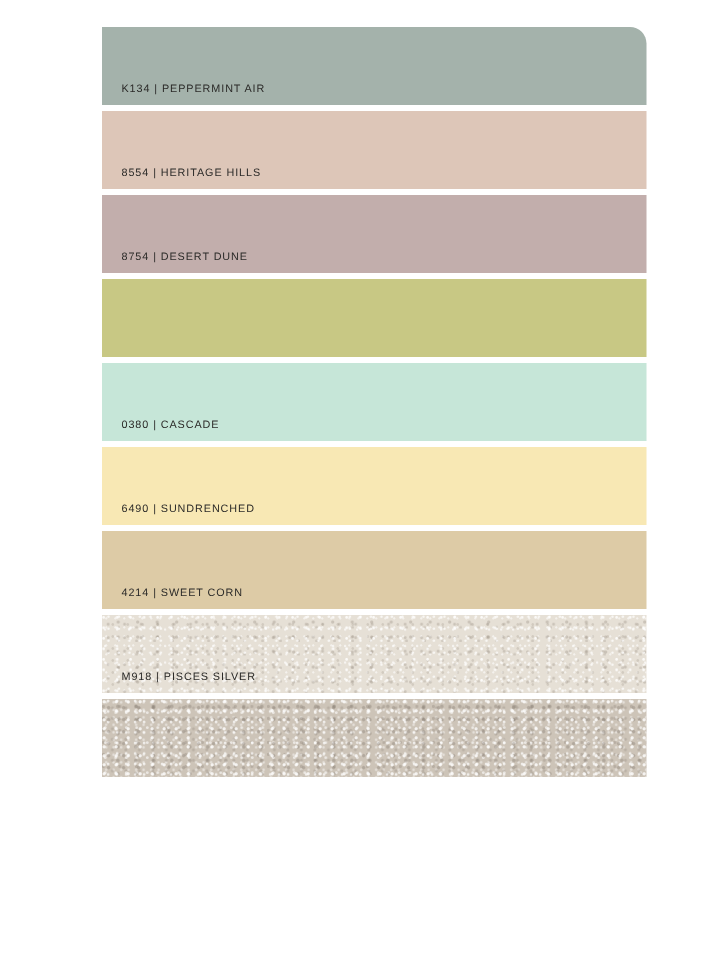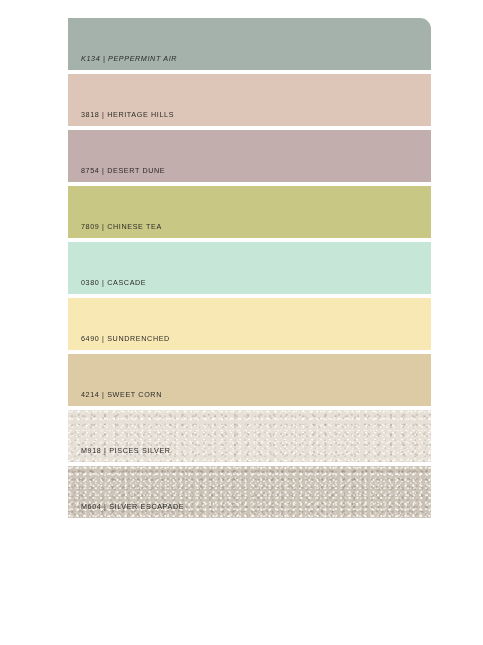--- a/index.html
+++ b/index.html
@@ -33,21 +33,20 @@
     flex: 0 0 auto;
     height: 52px;
     margin-bottom: 4px;
     display: flex;
     align-items: flex-end;
   }
   .swatch:last-child { margin-bottom: 0; }
 
   .swatch.first {
     border-top-right-radius: 11px;
-    font-style: italic;
   }
 
   .swatch-fill {
     position: absolute;
     inset: 0;
     border-top-right-radius: inherit;
   }
 
   .swatch.first .swatch-fill {
     border-top-right-radius: 11px;
@@ -98,31 +97,30 @@
 
   <div class="swatch first">
     <div class="swatch-fill" style="background-color: rgb(164, 178, 171);"></div>
     <div class="swatch-label">K134 | PEPPERMINT AIR</div>
   </div>
 
 
 
   <div class="swatch">
     <div class="swatch-fill" style="background-color: rgb(221, 198, 184);"></div>
-    <div class="swatch-label">3818 | HERITAGE HILLS</div>
+    <div class="swatch-label">8554 | HERITAGE HILLS</div>
   </div>
 
   <div class="swatch">
     <div class="swatch-fill" style="background-color: rgb(194, 174, 172);"></div>
     <div class="swatch-label">8754 | DESERT DUNE</div>
   </div>
 
   <div class="swatch">
     <div class="swatch-fill" style="background-color: rgb(200, 200, 132);"></div>
-    <div class="swatch-label">7809 | CHINESE TEA</div>
   </div>
 
   <div class="swatch">
     <div class="swatch-fill" style="background-color: rgb(198, 230, 216);"></div>
     <div class="swatch-label">0380 | CASCADE</div>
   </div>
 
   <div class="swatch">
     <div class="swatch-fill" style="background-color: rgb(248, 232, 180);"></div>
     <div class="swatch-label">6490 | SUNDRENCHED</div>
@@ -133,16 +131,15 @@
     <div class="swatch-label">4214 | SWEET CORN</div>
   </div>
 
   <div class="swatch texture-a">
     <div class="swatch-fill" style="background-color: rgb(230, 224, 214);"></div>
     <div class="swatch-label">M918 | PISCES SILVER</div>
   </div>
 
   <div class="swatch texture-b">
     <div class="swatch-fill" style="background-color: rgb(205, 196, 184);"></div>
-    <div class="swatch-label">M604 | SILVER ESCAPADE</div>
   </div>
 
 </div>
 
 </body></html>

